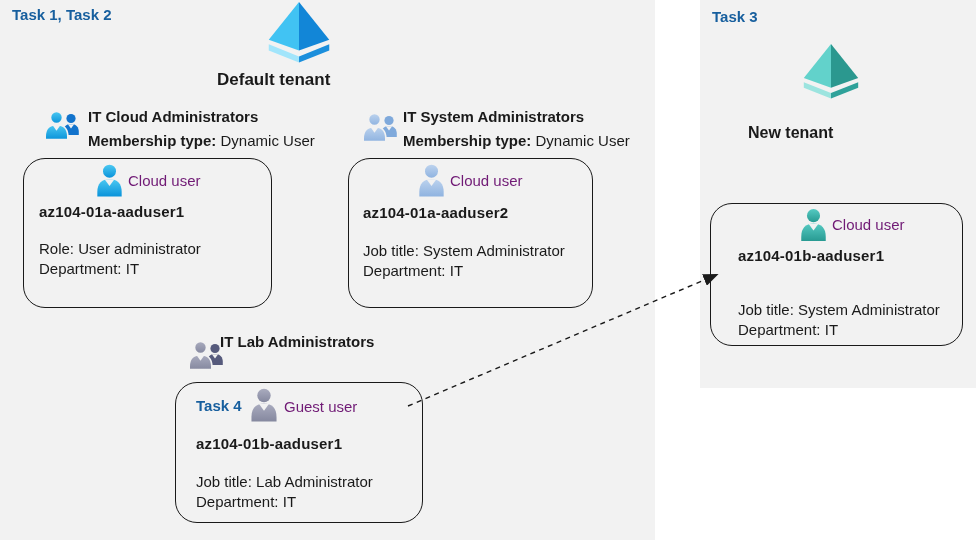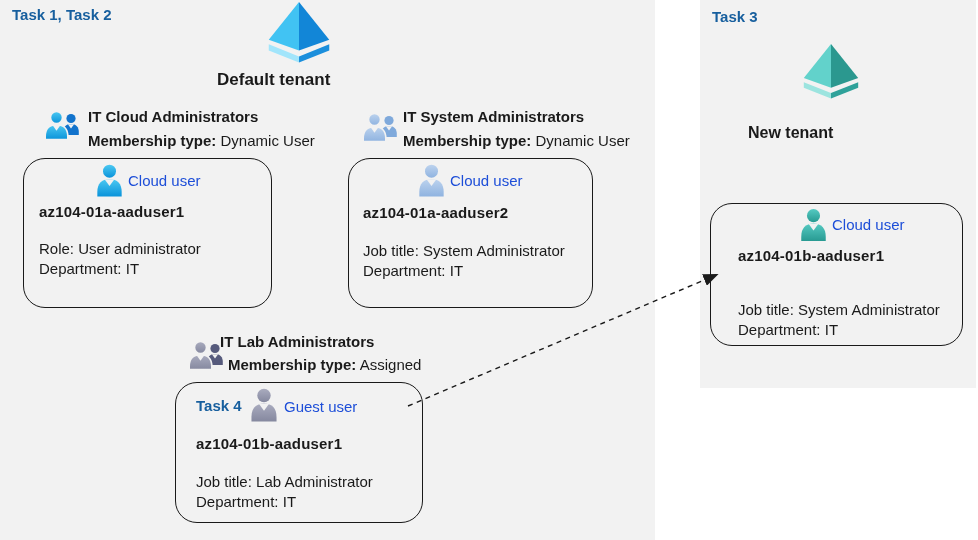--- a/index.html
+++ b/index.html
@@ -9,21 +9,21 @@
   .abs { position:absolute; }
   .panel { position:absolute; background:#f2f2f2; }
   .panel-left { left:0; top:0; width:655px; height:540px; }
   .panel-right { left:700px; top:0; width:276px; height:388px; }
   .task { font-weight:bold; font-size:15px; color:#175f9e; white-space:nowrap; }
   .tenant-title { font-weight:bold; font-size:17px; text-align:left; white-space:nowrap; }
   .group-name { font-weight:bold; font-size:15px; white-space:nowrap; }
   .line { font-size:15px; white-space:nowrap; }
   .line .b { font-weight:bold; }
   .card { position:absolute; border:1.4px solid #1a1a1a; border-radius:22px; background:transparent; }
-  .kind-label { font-size:15px; color:#1d4ed8; white-space:nowrap; }
+  .kind-label { font-size:15px; color:#701a75; white-space:nowrap; }
   .user-name { font-weight:bold; font-size:15px; white-space:nowrap; letter-spacing:.2px; }
   .fields { font-size:15px; }
   .fields .fline { line-height:20px; white-space:nowrap; }
   .overlay { position:absolute; left:0; top:0; pointer-events:none; }
   svg { display:block; }
 </style>
 </head>
 <body>
 
 <div class="canvas">
@@ -114,21 +114,20 @@
 
   <svg class="abs" style="left:188px; top:340px;" width="36" height="30" viewBox="0 0 36 30">
     <circle cx="27" cy="8.5" r="4.6" fill="#565a7c"></circle>
     <path d="M27 14 C21.8 14 19.2 17 19.2 22 L19.2 25 L34.8 25 L34.8 22 C34.8 17 32.2 14 27 14 Z" fill="#565a7c"></path>
     <path d="M23.9 14.2 L27 18.4 L30.1 14.2 Z" fill="#f2f2f2"></path>
     <circle cx="12.5" cy="7.5" r="6" fill="url(#gGray)" stroke="#f2f2f2" stroke-width="1.6"></circle>
     <path d="M12.5 14.8 C5 14.8 1.2 19.3 1.2 26.5 L1.2 29.5 L23.8 29.5 L23.8 26.5 C23.8 19.3 20 14.8 12.5 14.8 Z" fill="url(#gGray)" stroke="#f2f2f2" stroke-width="1.6"></path>
     <path d="M8.4 15 L12.5 20.8 L16.6 15 Z" fill="#f2f2f2"></path>
   </svg>
   <div class="abs group-name" style="left:220px; top:333px;">IT Lab Administrators</div>
-  <div class="abs line" style="left:228px; top:356px;"><span class="b">Membership type:</span> <span>Assigned</span></div>
 
   <div class="card" style="left:175px; top:382px; width:248px; height:141px;">
     <div class="abs task" style="left:20px; top:14px;">Task 4</div>
     <svg class="abs" style="left:74px; top:5px;" width="28" height="34" viewBox="0 0 26 32">
       <circle cx="13" cy="7" r="6.3" fill="url(#gGray)"></circle>
       <path d="M13 14.6 C5.2 14.6 1.2 19.4 1.2 27.2 L1.2 31.5 L24.8 31.5 L24.8 27.2 C24.8 19.4 20.8 14.6 13 14.6 Z" fill="url(#gGray)"></path>
       <path d="M8.2 14.9 L13 21.3 L17.8 14.9 Z" fill="#f2f2f2"></path>
     </svg>
     <div class="abs kind-label" style="left:108px; top:15px;">Guest user</div>
     <div class="abs user-name" style="left:20px; top:52px;">az104-01b-aaduser1</div>

